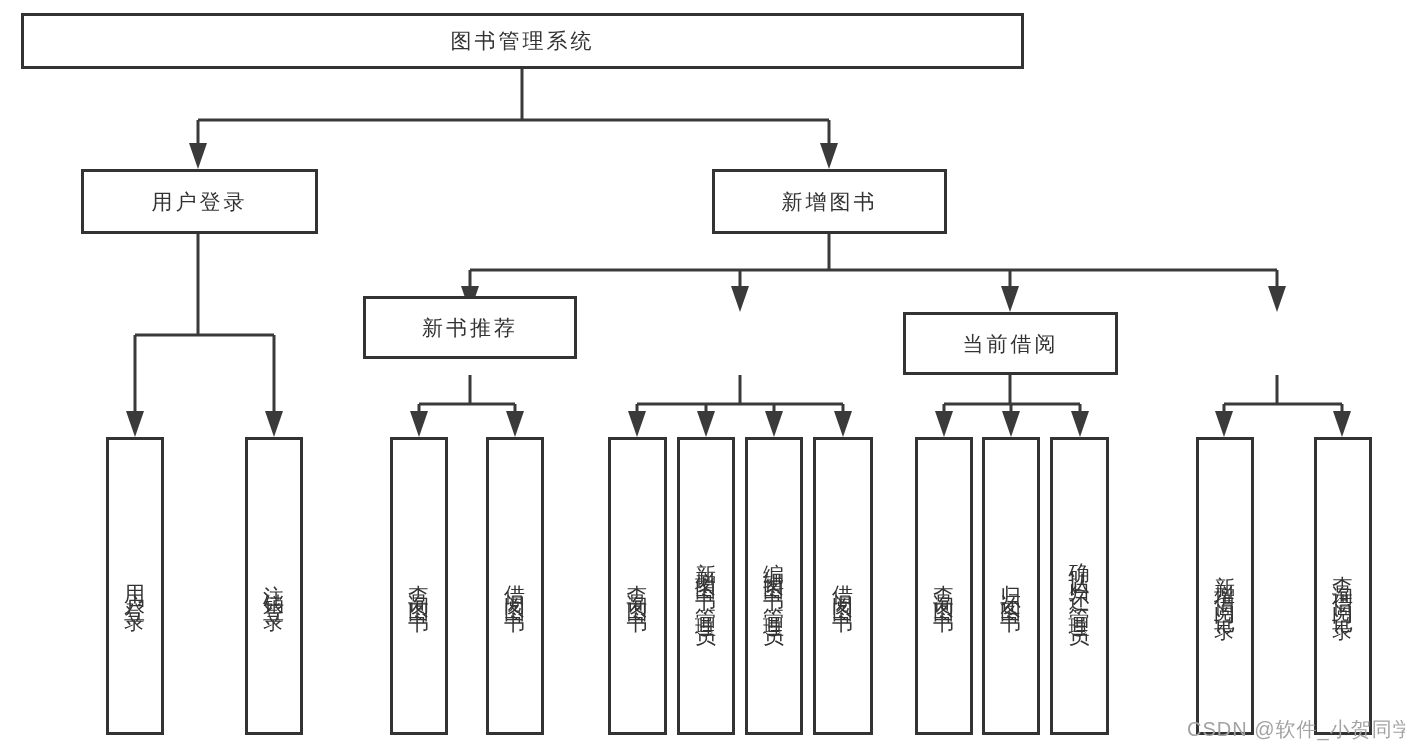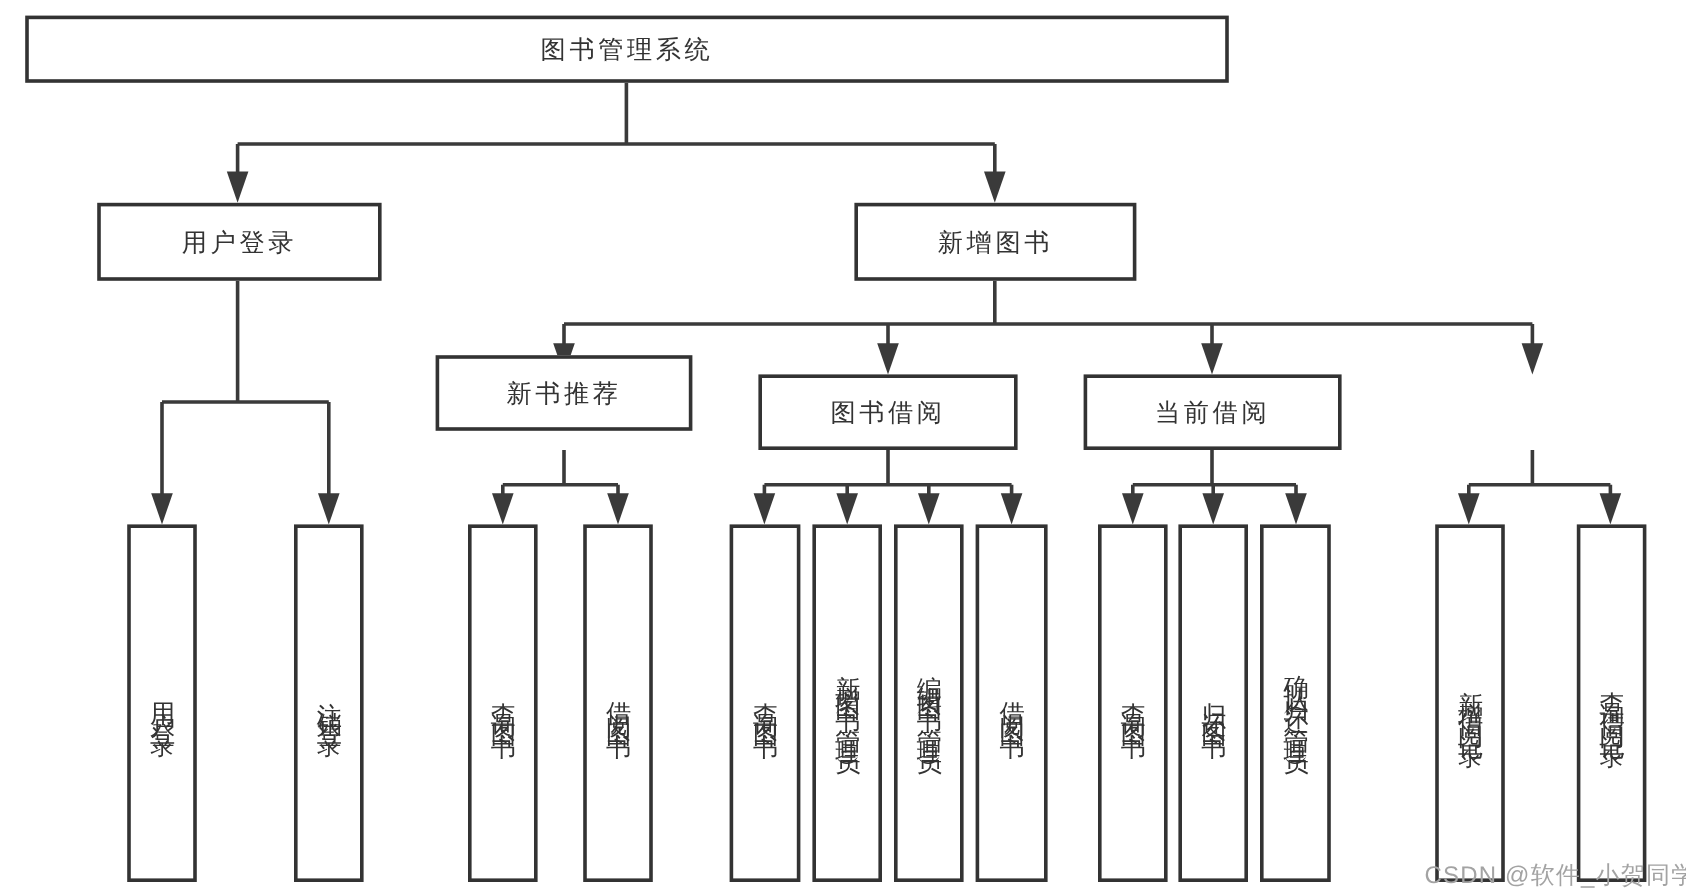--- a/index.html
+++ b/index.html
@@ -94,21 +94,20 @@
       <polygon points="1333,411 1351,411 1342,437"></polygon>
     </g>
   </svg>
 
   <div class="node" style="left:21px;top:13px;width:1003px;height:56px">图书管理系统</div>
 
   <div class="node" style="left:81px;top:169px;width:237px;height:65px">用户登录</div>
   <div class="node" style="left:712px;top:169px;width:235px;height:65px">新增图书</div>
 
   <div class="node" style="left:363px;top:296px;width:214px;height:63px">新书推荐</div>
-  <div class="node" style="left:632px;top:312px;width:216px;height:63px">图书借阅</div>
   <div class="node" style="left:903px;top:312px;width:215px;height:63px">当前借阅</div>
 
   <div class="leaf" style="left:106px;width:58px">
     <span class="vtext">用户登录</span>
   </div>
   <div class="leaf" style="left:245px;width:58px">
     <span class="vtext">注销登录</span>
   </div>
 
   <div class="leaf" style="left:390px;width:58px">

